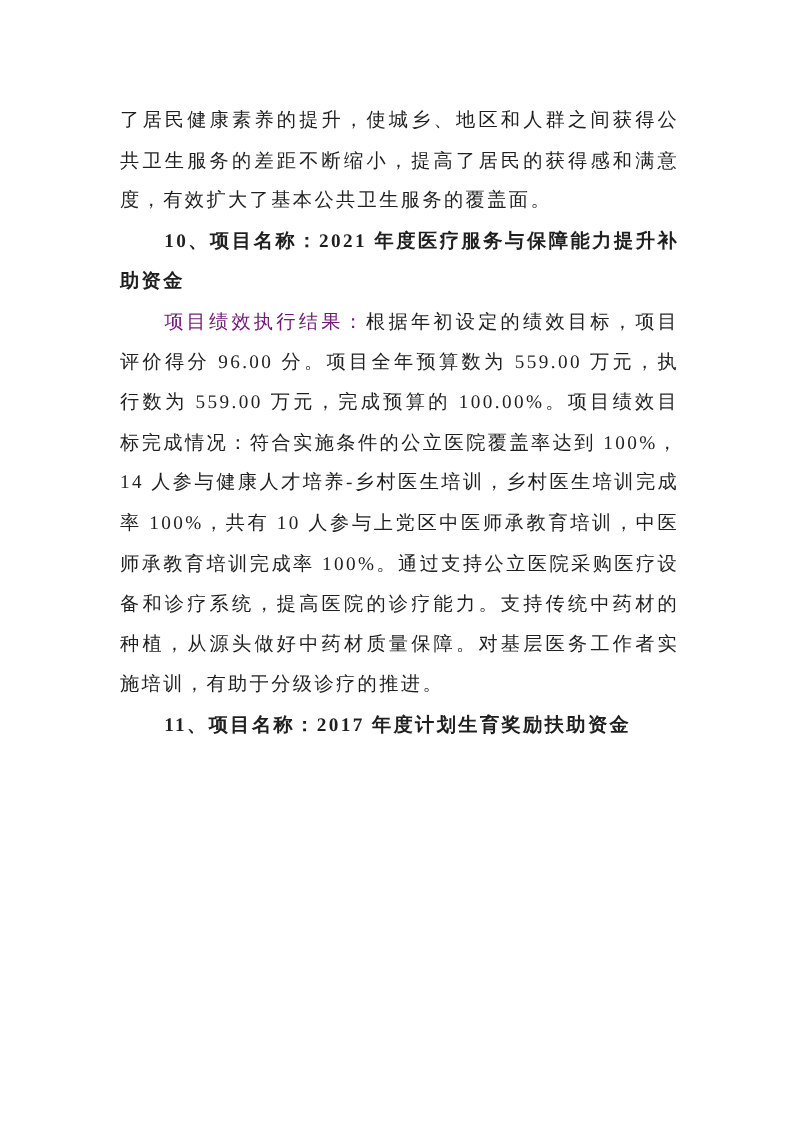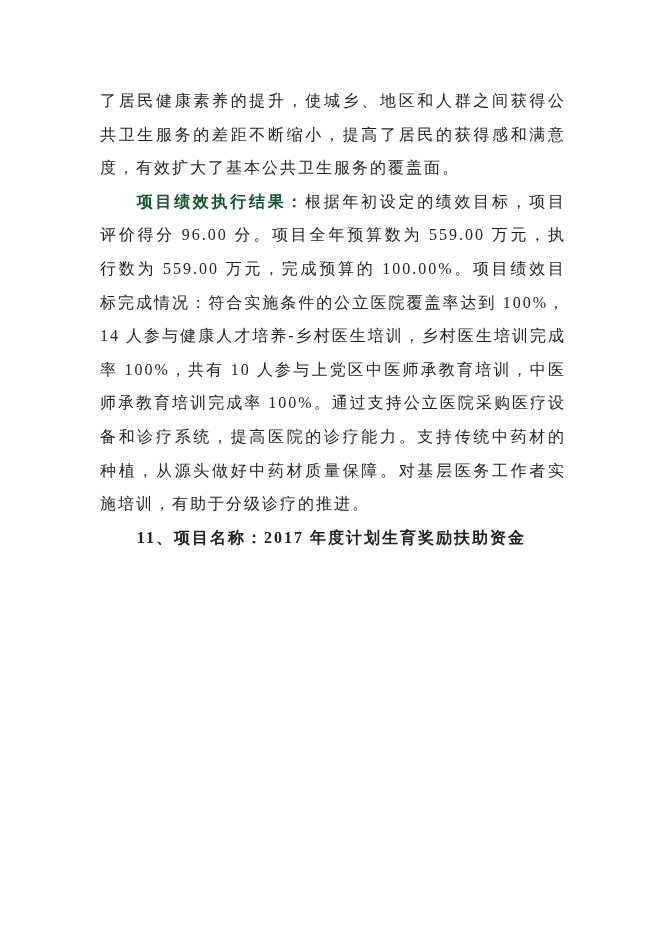--- a/index.html
+++ b/index.html
@@ -33,32 +33,33 @@
     word-break: break-all;
   }
   .indent {
     text-indent: 2.3em;
   }
   .heading-para {
     font-weight: bold;
     color: #111111;
   }
   .bold-lead {
-    font-weight: bold;
-    color: #14532d;
+    font-weight: normal;
+    color: #701a75;
   }
 </style>
 </head>
 <body>
 
 <div class="page">
   <div class="content">
 
     <p class="body-para">了居民健康素养的提升，使城乡、地区和人群之间获得公共卫生服务的差距不断缩小，提高了居民的获得感和满意度，有效扩大了基本公共卫生服务的覆盖面。</p>
 
+    <p class="heading-para indent">10、项目名称：2021 年度医疗服务与保障能力提升补助资金</p>
 
     <p class="body-para indent"><span class="bold-lead">项目绩效执行结果：</span><span>根据年初设定的绩效目标，项目评价得分 96.00 分。项目全年预算数为 559.00 万元，执行数为 559.00 万元，完成预算的 100.00%。项目绩效目标完成情况：符合实施条件的公立医院覆盖率达到 100%，14 人参与健康人才培养-乡村医生培训，乡村医生培训完成率 100%，共有 10 人参与上党区中医师承教育培训，中医师承教育培训完成率 100%。通过支持公立医院采购医疗设备和诊疗系统，提高医院的诊疗能力。支持传统中药材的种植，从源头做好中药材质量保障。对基层医务工作者实施培训，有助于分级诊疗的推进。</span></p>
 
     <p class="heading-para indent">11、项目名称：2017 年度计划生育奖励扶助资金</p>
 
 
   </div>
 </div>
 
 </body></html>

